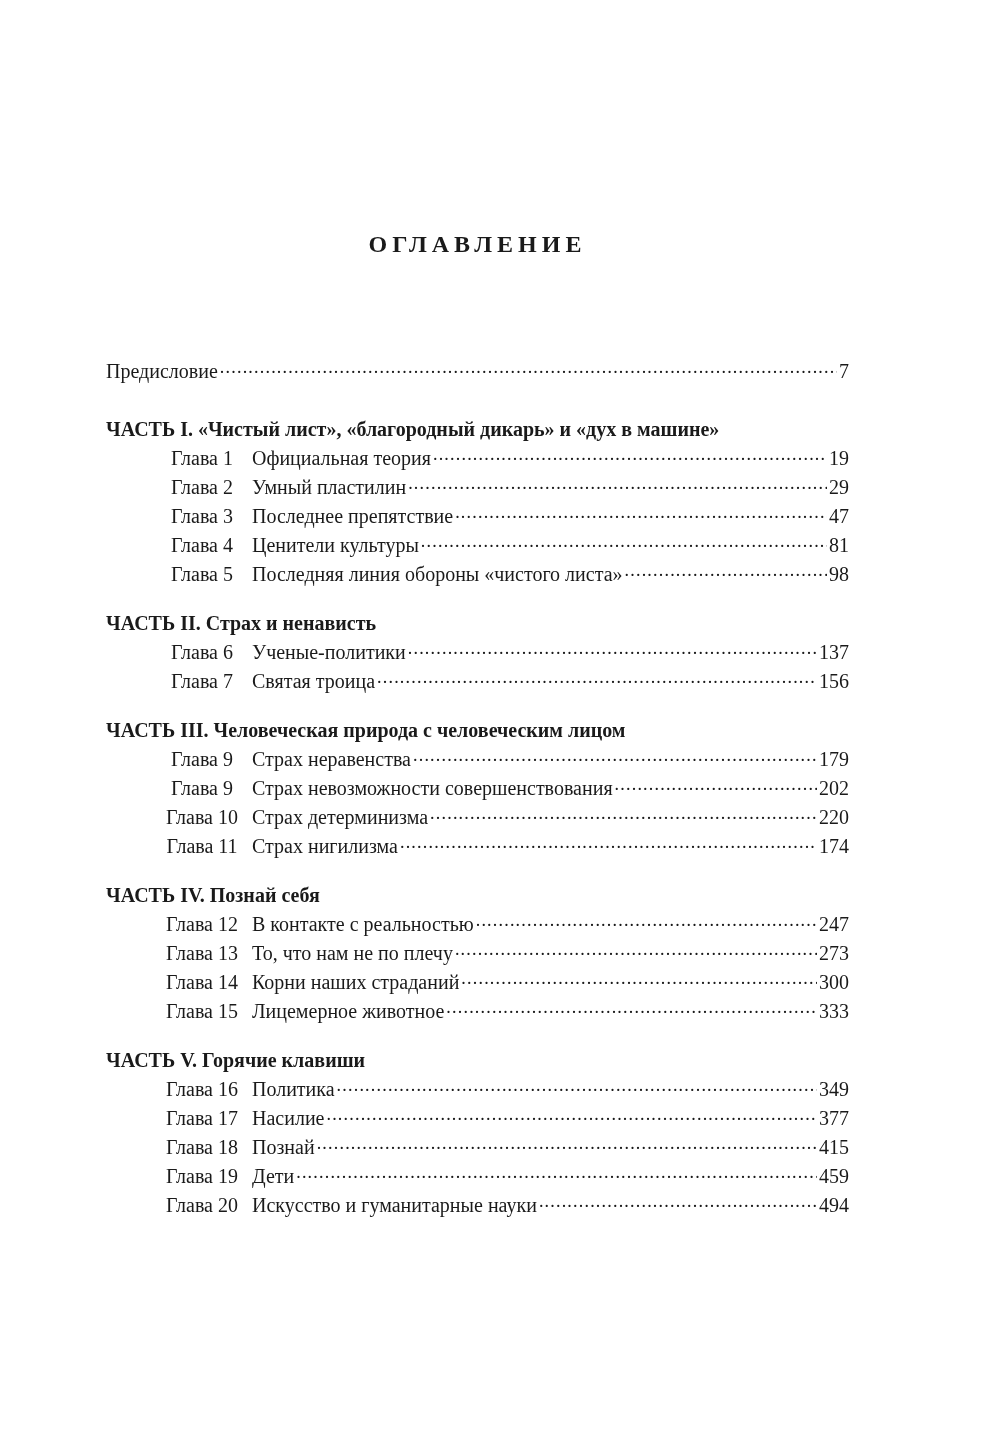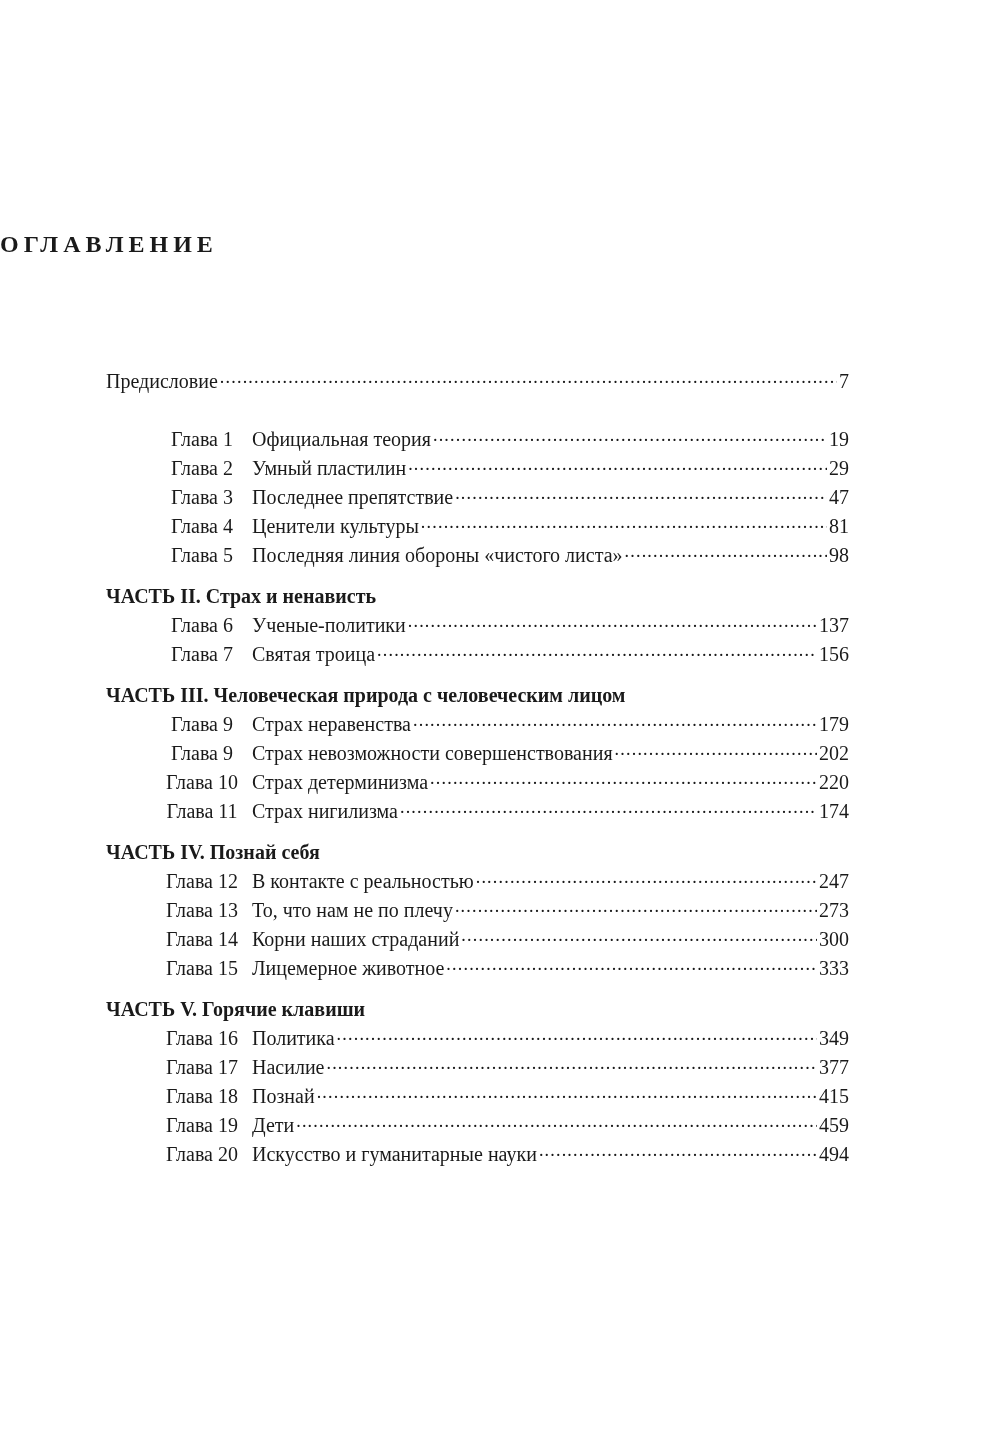--- a/index.html
+++ b/index.html
@@ -13,20 +13,21 @@
       position: relative;
       overflow: hidden;
       color: #1a1a1a;
       font-family: "Liberation Serif", "DejaVu Serif", serif;
     }
     .page-title {
       position: absolute;
       top: 228px;
       left: 0;
       width: 955px;
+      text-align: center;
       font-size: 24px;
       font-weight: bold;
       letter-spacing: 5px;
       line-height: 32px;
     }
     .toc {
       position: absolute;
       left: 106px;
       width: 743px;
       top: 355px;
@@ -62,24 +63,24 @@
       left: 0;
       bottom: -4px;
       letter-spacing: 1.2px;
       font-size: 18px;
     }
     .row .page {
       flex: none;
       text-align: right;
     }
     .preface-row {
-      margin-top: 12px;
+      margin-top: 2px;
     }
     .part {
-      margin-top: 12px;
+      margin-top: 20px;
     }
     .part-title {
       font-size: 20px;
       font-weight: bold;
       line-height: 29px;
       height: 29px;
       white-space: nowrap;
     }
     .part.first { margin-top: 29px; }
   </style>
@@ -90,20 +91,21 @@
 
 <div class="toc">
 
   <div class="row preface-row">
     <span class="title">Предисловие</span>
     <span class="leader"></span>
     <span class="page">7</span>
   </div>
 
   <div class="part first">
+    <div class="part-title">ЧАСТЬ I. «Чистый лист», «благородный дикарь» и «дух в машине»</div>
     <div class="row">
       <span class="chap-label">Глава 1</span>
       <span class="title">Официальная теория</span>
       <span class="leader"></span>
       <span class="page">19</span>
     </div>
     <div class="row">
       <span class="chap-label">Глава 2</span>
       <span class="title">Умный пластилин</span>
       <span class="leader"></span>

